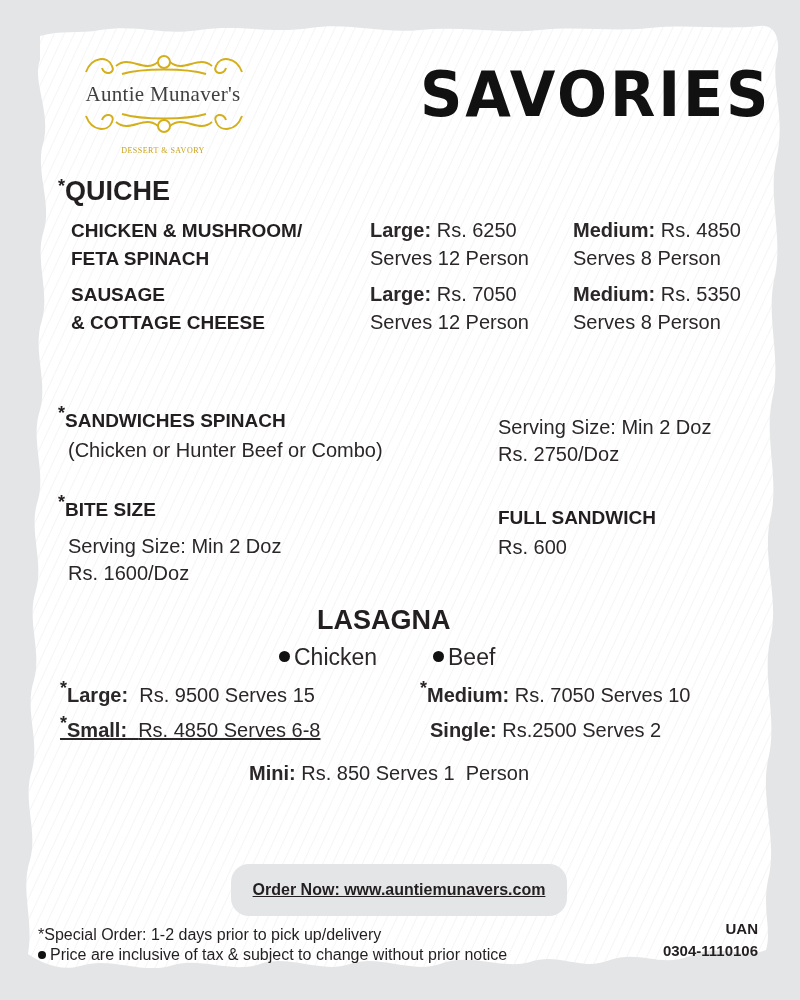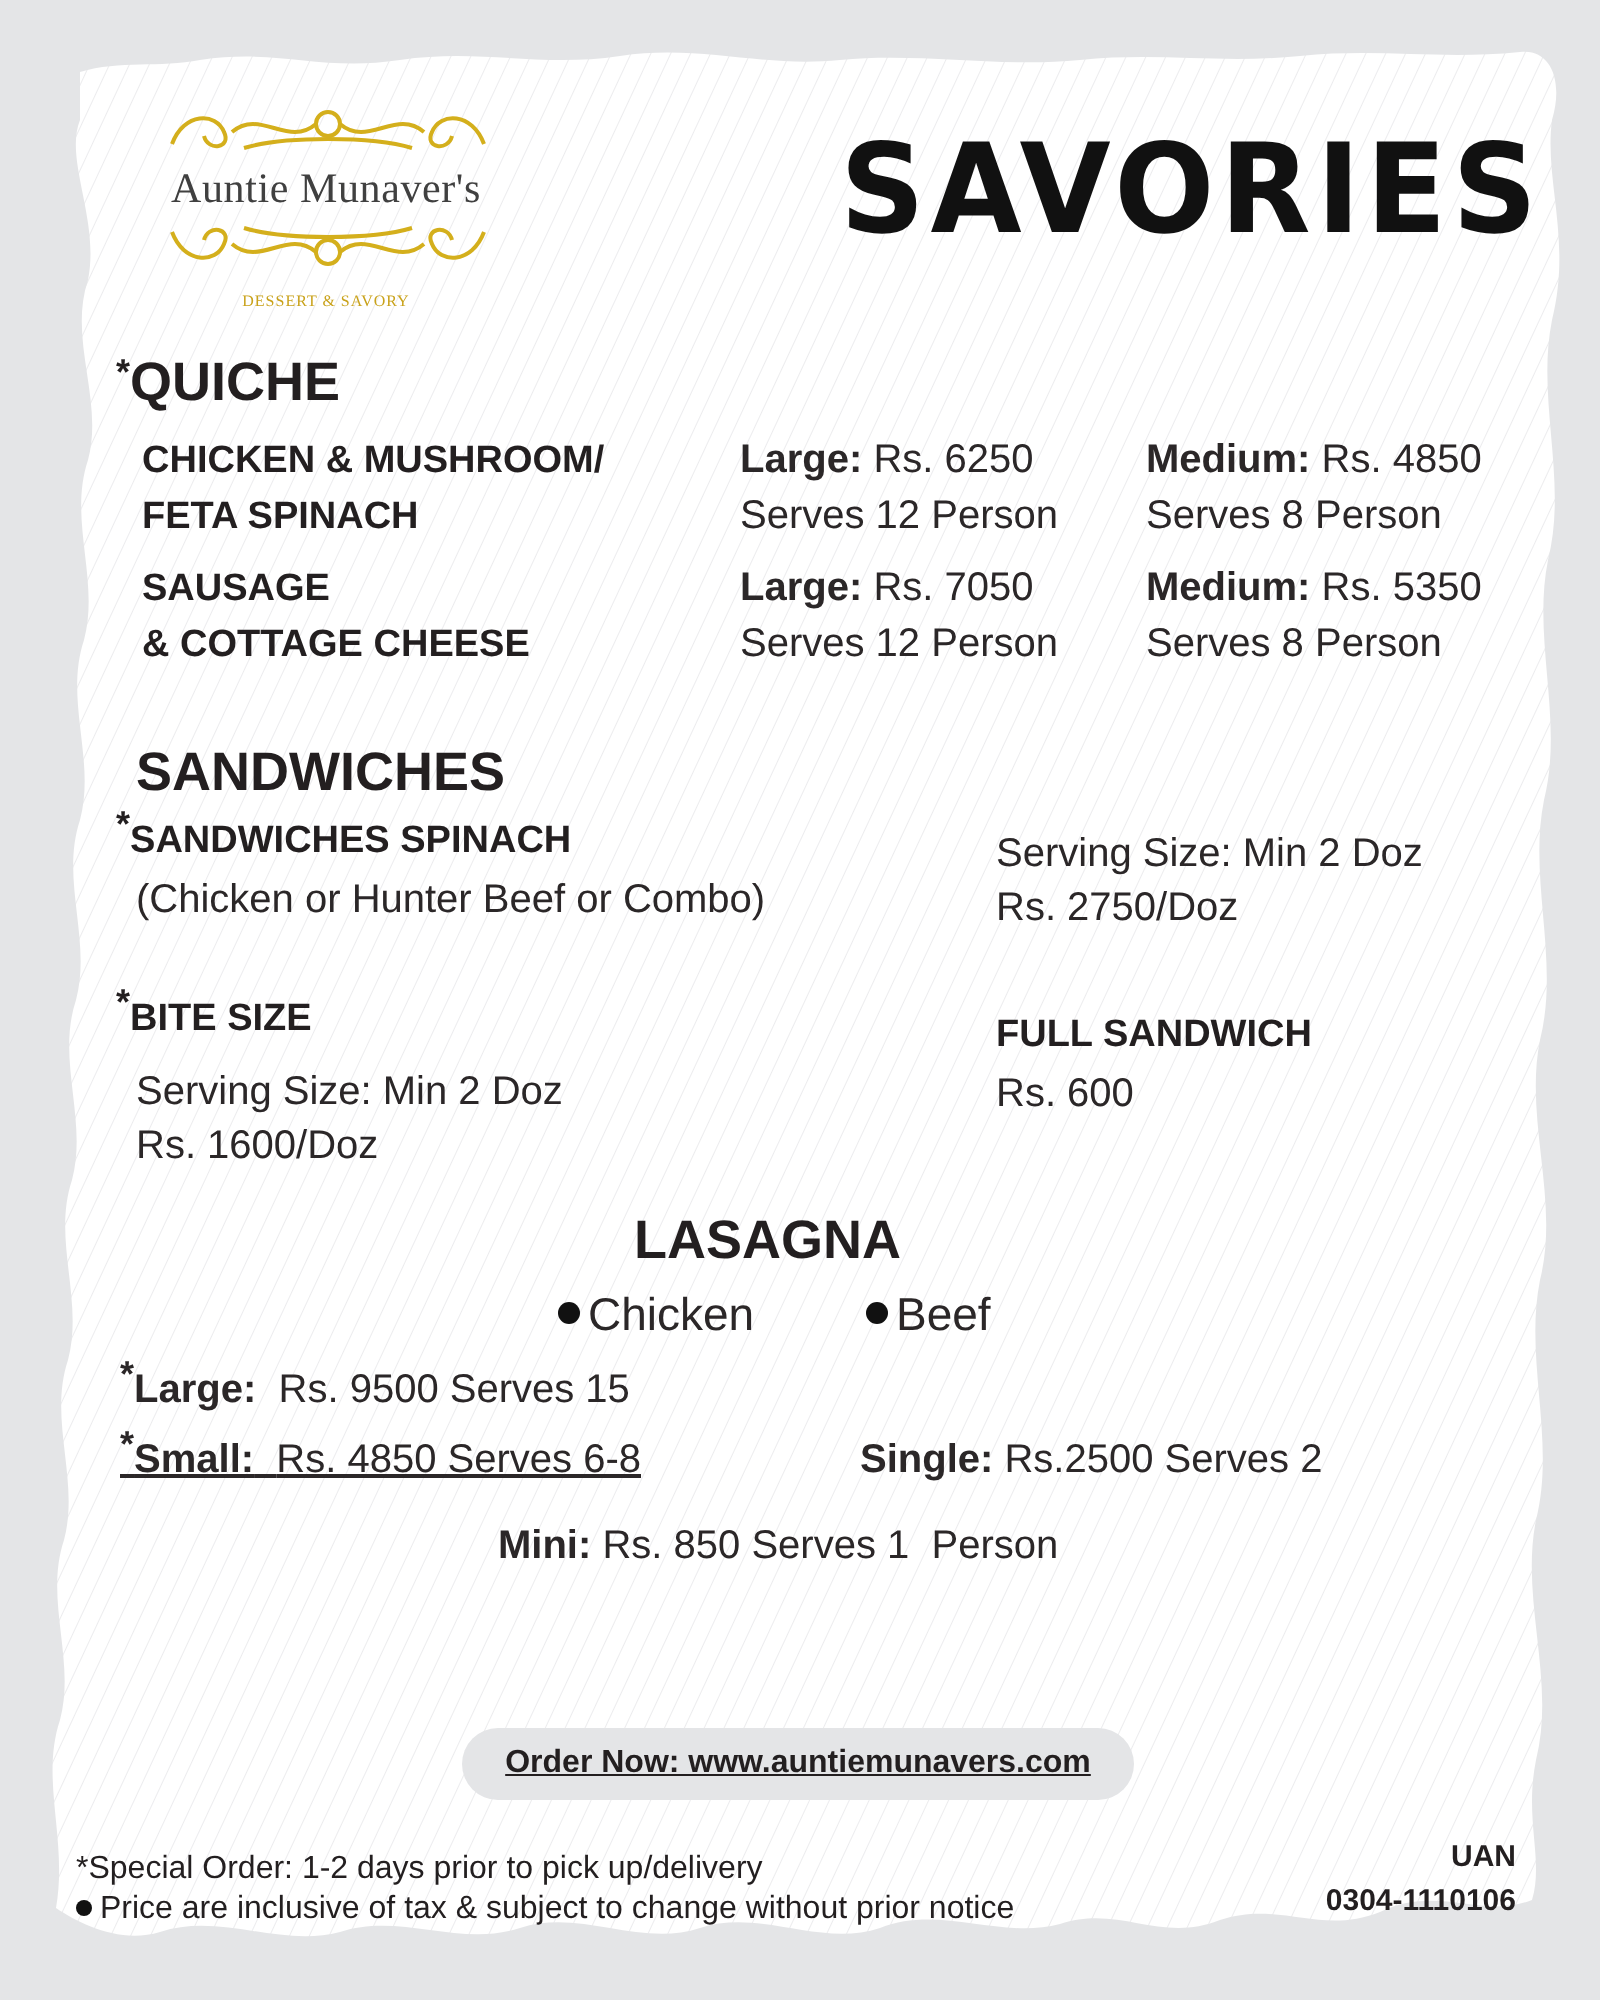--- a/index.html
+++ b/index.html
@@ -33,21 +33,21 @@
     font-size:62px; letter-spacing:3px; color:#111; transform:scaleX(0.95); transform-origin:left;
   }
 
   .h1 { font-weight:bold; font-size:27px; color:#231f20; }
   .h2 { font-weight:bold; font-size:19px; color:#231f20; }
   .reg { font-size:20px; color:#2b2728; }
   .b { font-weight:bold; }
   .star { font-size:18px; position:relative; top:-8px; font-weight:bold; }
 
   .order-pill {
-    position:absolute; left:231px; top:864px; width:336px; height:36px;
+    position:absolute; left:231px; top:864px; width:336px; height:52px;
     background:#e4e5e7; border-radius:18px;
     display:flex; align-items:center; justify-content:center;
   }
   .order-pill span { font-weight:bold; font-size:16px; text-decoration:underline; color:#231f20; }
 
   .note { font-size:16px; color:#231f20; }
   .uan { font-weight:bold; font-size:15px; text-align:right; }
   .dot { display:inline-block; width:11px; height:11px; border-radius:50%; background:#111; margin-right:4px; vertical-align:middle; position:relative; top:-2px;}
   .dot-sm { display:inline-block; width:8px; height:8px; border-radius:50%; background:#111; margin-right:4px; vertical-align:middle; position:relative; top:-1px;}
 </style>
@@ -121,21 +121,20 @@
 
   <div>
     <div class="abs h2" style="left:71px; top:284px;">SAUSAGE</div>
     <div class="abs h2" style="left:71px; top:312px;">&amp; COTTAGE CHEESE</div>
     <div class="abs reg" style="left:370px; top:283px;"><span class="b">Large:</span> <span>Rs. 7050</span></div>
     <div class="abs reg" style="left:370px; top:311px;">Serves 12 Person</div>
     <div class="abs reg" style="left:573px; top:283px;"><span class="b">Medium:</span> <span>Rs. 5350</span></div>
     <div class="abs reg" style="left:573px; top:311px;">Serves 8 Person</div>
   </div>
 
-  <div class="abs h1" style="left:68px; top:371px;">SANDWICHES</div>
 
   <div>
     <div class="abs h2" style="left:58px; top:410px;"><span class="star">*</span><span>SANDWICHES SPINACH</span></div>
     <div class="abs reg" style="left:68px; top:439px;">(Chicken or Hunter Beef or Combo)</div>
     <div class="abs reg" style="left:498px; top:416px;">Serving Size: Min 2 Doz</div>
     <div class="abs reg" style="left:498px; top:443px;">Rs. 2750/Doz</div>
   </div>
 
   <div>
     <div class="abs h2" style="left:58px; top:499px;"><span class="star">*</span><span>BITE SIZE</span></div>
@@ -146,20 +145,21 @@
   <div>
     <div class="abs h2" style="left:498px; top:507px;">FULL SANDWICH</div>
     <div class="abs reg" style="left:498px; top:536px;">Rs. 600</div>
   </div>
 
   <div class="abs h1" style="left:317px; top:605px;">LASAGNA</div>
   <div class="abs reg" style="left:279px; top:644px; font-size:23px;"><span class="dot"></span><span>Chicken</span></div>
   <div class="abs reg" style="left:433px; top:644px; font-size:23px;"><span class="dot"></span><span>Beef</span></div>
 
   <div class="abs reg" style="left:60px; top:684px;"><span class="star">*</span><span class="b">Large:</span>&nbsp; <span>Rs. 9500 Serves 15</span></div>
+  <div class="abs reg" style="left:420px; top:684px;"><span class="star">*</span><span class="b">Medium:</span> <span>Rs. 7050 Serves 10</span></div>
   <div class="abs reg" style="left:60px; top:719px;text-decoration:underline;"><span class="star">*</span><span class="b">Small:</span>&nbsp; <span>Rs. 4850 Serves 6-8</span></div>
   <div class="abs reg" style="left:430px; top:719px;"><span class="b">Single:</span> <span>Rs.2500 Serves 2</span></div>
   <div class="abs reg" style="left:249px; top:762px;"><span class="b">Mini:</span> <span style="white-space:pre;">Rs. 850 Serves 1  Person</span></div>
 
   <div class="order-pill">
     <span>Order Now: www.auntiemunavers.com</span>
   </div>
 
   <div class="abs note" style="left:38px; top:926px;">*Special Order: 1-2 days prior to pick up/delivery</div>
   <div class="abs note" style="left:38px; top:946px;"><span class="dot-sm"></span><span>Price are inclusive of tax &amp; subject to change without prior notice</span></div>

